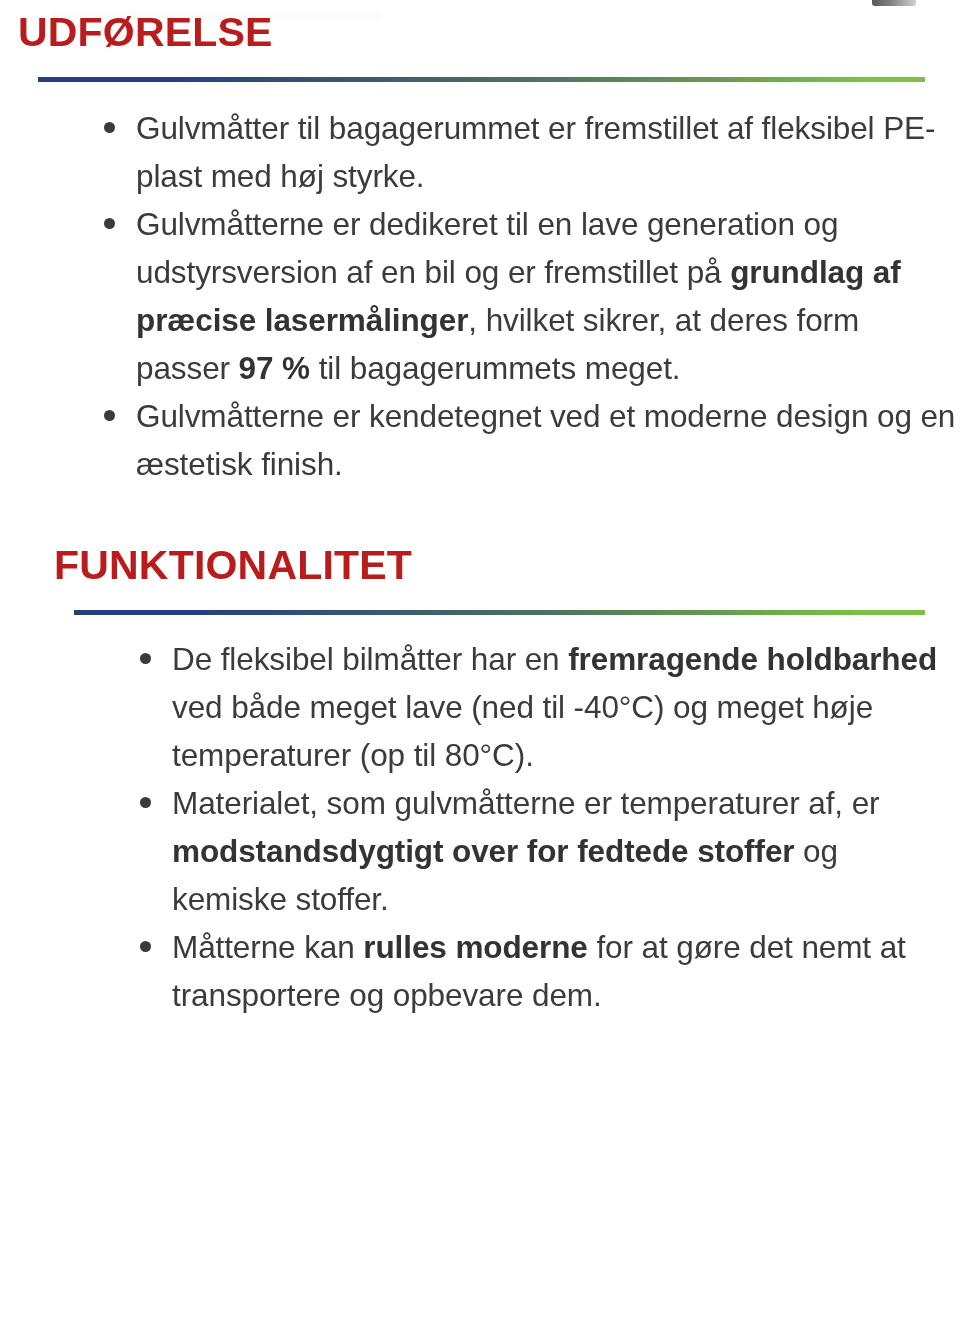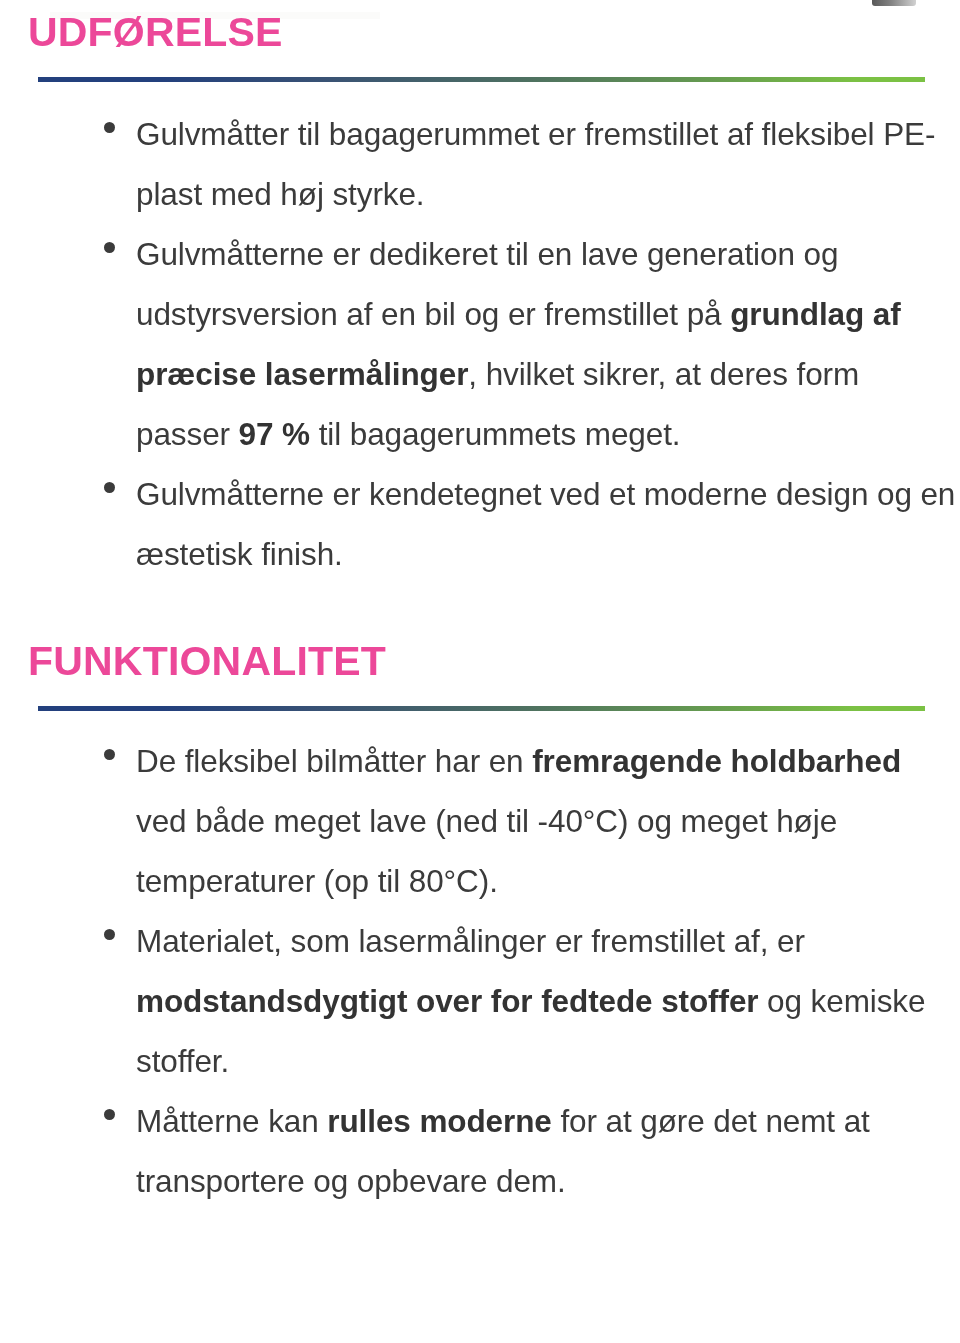--- a/index.html
+++ b/index.html
@@ -43,44 +43,44 @@
     background: linear-gradient(to right, #3b3b3b 0%, #6f6f6f 45%, #c9c9c9 100%);
     border-radius: 0 0 3px 3px;
     opacity: 0.85;
   }
 
   .section { position: relative; }
 
   .section-heading {
     font-size: 41px;
     font-weight: bold;
-    color: #ec4899;
+    color: #b91c1c;
     letter-spacing: 0.2px;
     line-height: 1.0;
-    padding-left: 28px;
+    padding-left: 18px;
   }
 
   .divider {
     height: 5px;
     margin-left: 38px;
     margin-right: 35px;
     background: linear-gradient(to right, #23407d 0%, #23407d 14%, #3a5374 33%, #4f7260 56%, #68a04e 78%, #7bc144 92%, #7bc144 100%);
   }
 
   ul.bullets {
     list-style: none;
     padding: 0;
     margin: 0;
   }
 
   ul.bullets > li {
     position: relative;
     padding-left: 136px;
     font-size: 31.5px;
-    line-height: 60px;
+    line-height: 48px;
     color: #3b3b3b;
     letter-spacing: -0.1px;
   }
 
   ul.bullets > li .marker {
     position: absolute;
     left: 104px;
     top: 18px;
     width: 11px;
     height: 11px;
@@ -92,21 +92,21 @@
     font-weight: bold;
     color: #333333;
   }
 
   
   #section-udforelse .section-heading { padding-top: 12px; }
   #section-udforelse .divider { margin-top: 24px; }
   #section-udforelse ul.bullets { margin-top: 22px; }
 
   
-  #section-funktionalitet { margin-top: 57px; }
+  #section-funktionalitet { margin-top: 57px; margin-left: 36px; }
   #section-funktionalitet .divider { margin-top: 24px; }
   #section-funktionalitet ul.bullets { margin-top: 20px; }
 </style>
 </head>
 <body>
 
 <div class="page">
 
   <div class="top-remnant-left"></div>
   <div class="top-remnant-right"></div>
@@ -119,18 +119,18 @@
         <li><span class="marker"></span><span><span>Gulvmåtterne er dedikeret til en lave generation og udstyrsversion af en bil og er fremstillet på </span><b>grundlag af præcise lasermålinger</b><span>, hvilket sikrer, at deres form passer </span><b>97 %</b><span> til bagagerummets meget.</span></span></li>
         <li><span class="marker"></span><span><span>Gulvmåtterne er kendetegnet ved et moderne design og en æstetisk finish.</span></span></li>
       </ul>
   </div>
 
   <div class="section" id="section-funktionalitet">
     <h2 class="section-heading">FUNKTIONALITET</h2>
     <div class="divider"></div>
     <ul class="bullets">
         <li><span class="marker"></span><span><span>De fleksibel bilmåtter har en </span><b>fremragende holdbarhed</b><span> ved både meget lave (ned til -40°C) og meget høje temperaturer (op til 80°C).</span></span></li>
-        <li><span class="marker"></span><span><span>Materialet, som lasermålinger er fremstillet af, er </span><b>modstandsdygtigt over for fedtede stoffer</b><span> og kemiske stoffer.</span></span></li>
+        <li><span class="marker"></span><span><span>Materialet, som gulvmåtterne er temperaturer af, er </span><b>modstandsdygtigt over for fedtede stoffer</b><span> og kemiske stoffer.</span></span></li>
         <li><span class="marker"></span><span><span>Måtterne kan </span><b>rulles moderne</b><span> for at gøre det nemt at transportere og opbevare dem.</span></span></li>
       </ul>
   </div>
 
 </div>
 
 </body></html>

